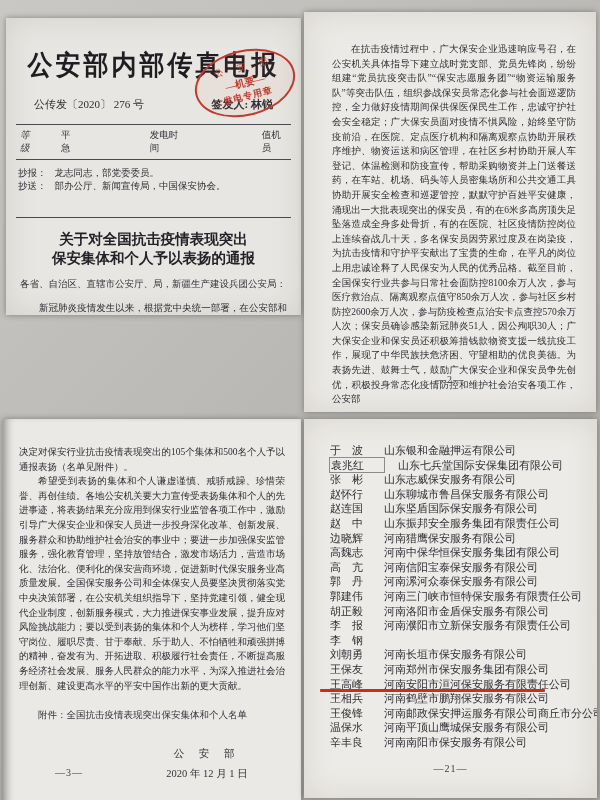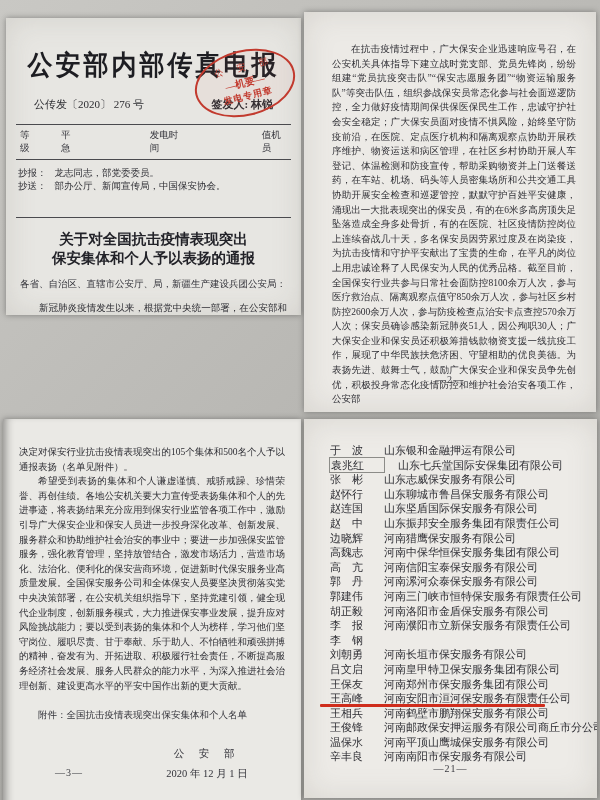--- a/index.html
+++ b/index.html
@@ -46,21 +46,21 @@
     margin: 16px 28px 0 28px; font-size: 11px;
     display: flex; justify-content: space-between; color:#2c2c31;
   }
   .docline .signer { font-weight: bold; }
   .meta-table {
     margin: 12px 10px 0 10px;
     border-top: 1.5px solid #4a4a4e; border-bottom: 1.5px solid #4a4a4e;
     padding: 4px 4px; font-size: 9.5px;
     display: flex; align-items: center;
   }
-  .meta-table .mt-grade-label { margin-right: 24px; }
+  .meta-table .mt-grade-label { margin-right: 24px; font-style: italic; }
   .meta-table .mt-time { margin-left: 72px; }
   .meta-table .mt-op { margin-left: 78px; }
   .cc-block { margin: 7px 12px 0 12px; font-size: 9.5px; line-height: 13px; color:#2f2f35; }
   .cc-row { display: flex; gap: 8px; }
   .rule { margin: 24px 10px 0 10px; border-top: 1.5px solid #4a4a4e; }
   .doc-title { margin-top: 12px; text-align: center; font-size: 14.5px; font-weight: bold; line-height: 19px; color:#222228; }
   .p1 .bodytext { margin: 10px 14px 0 14px; font-size: 9.5px; line-height: 14.3px; text-align: justify; color:#2e2e34; }
   .salutation { margin: 9px 14px 0 14px; font-size: 9.5px; line-height: 14.3px; }
   .indent { text-indent: 2em; }
   .p1-footer {
@@ -231,24 +231,20 @@
           <span class="entry-company">河南濮阳市立新保安服务有限责任公司</span>
         </div>
         <div class="entry">
           <span class="entry-name">李　钢</span>
         </div>
         <div class="entry">
           <span class="entry-name">刘朝勇</span>
           <span class="entry-company">河南长垣市保安服务有限公司</span>
         </div>
         <div class="entry">
-          <span class="entry-name">吕文启</span>
-          <span class="entry-company">河南皇甲特卫保安服务集团有限公司</span>
-        </div>
-        <div class="entry">
           <span class="entry-name">王保友</span>
           <span class="entry-company">河南郑州市保安服务集团有限公司</span>
         </div>
         <div class="entry underlined">
           <span class="entry-name">王高峰</span>
           <span class="entry-company">河南安阳市洹河保安服务有限责任公司</span>
         </div>
         <div class="entry">
           <span class="entry-name">王相兵</span>
           <span class="entry-company">河南鹤壁市鹏翔保安服务有限公司</span>

